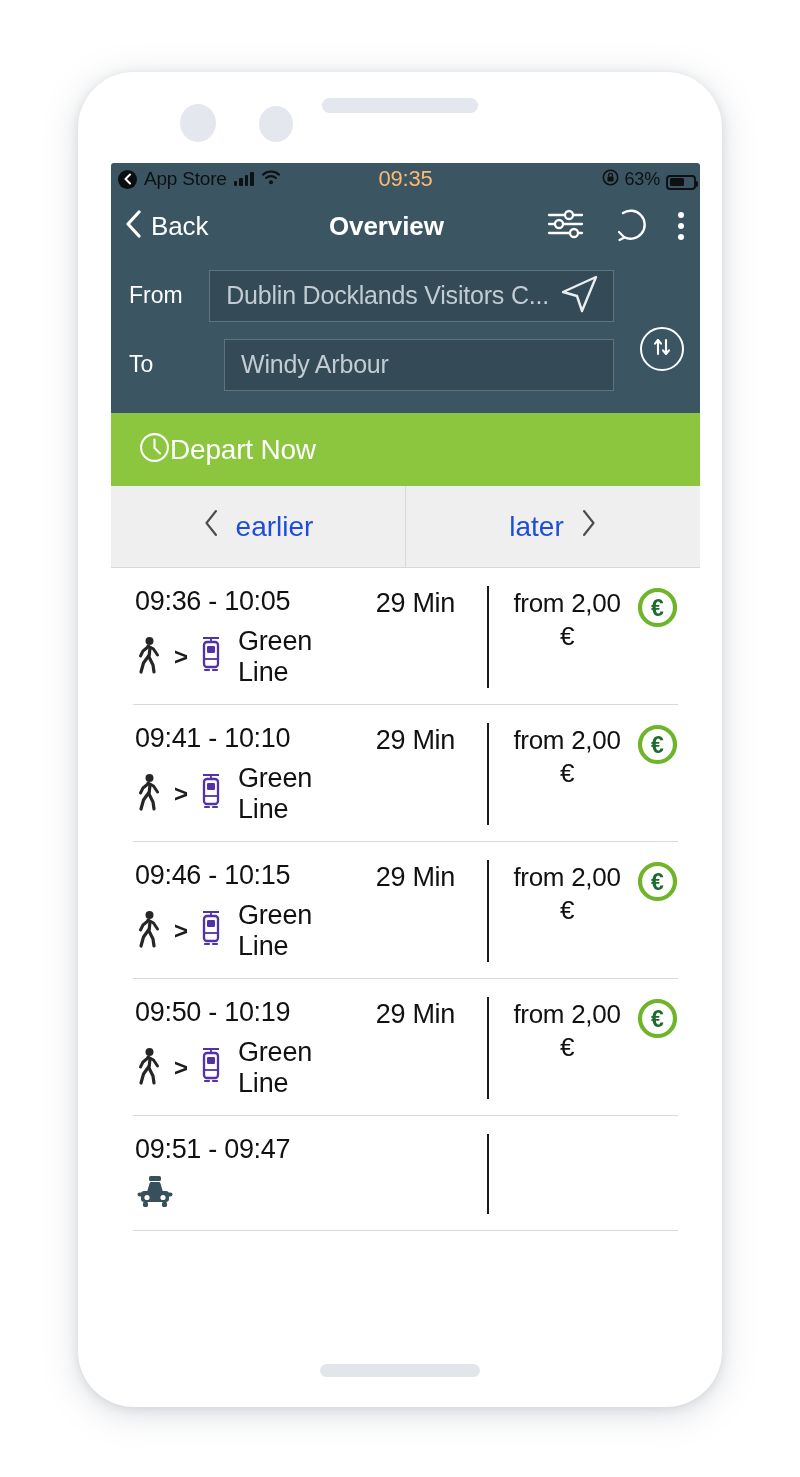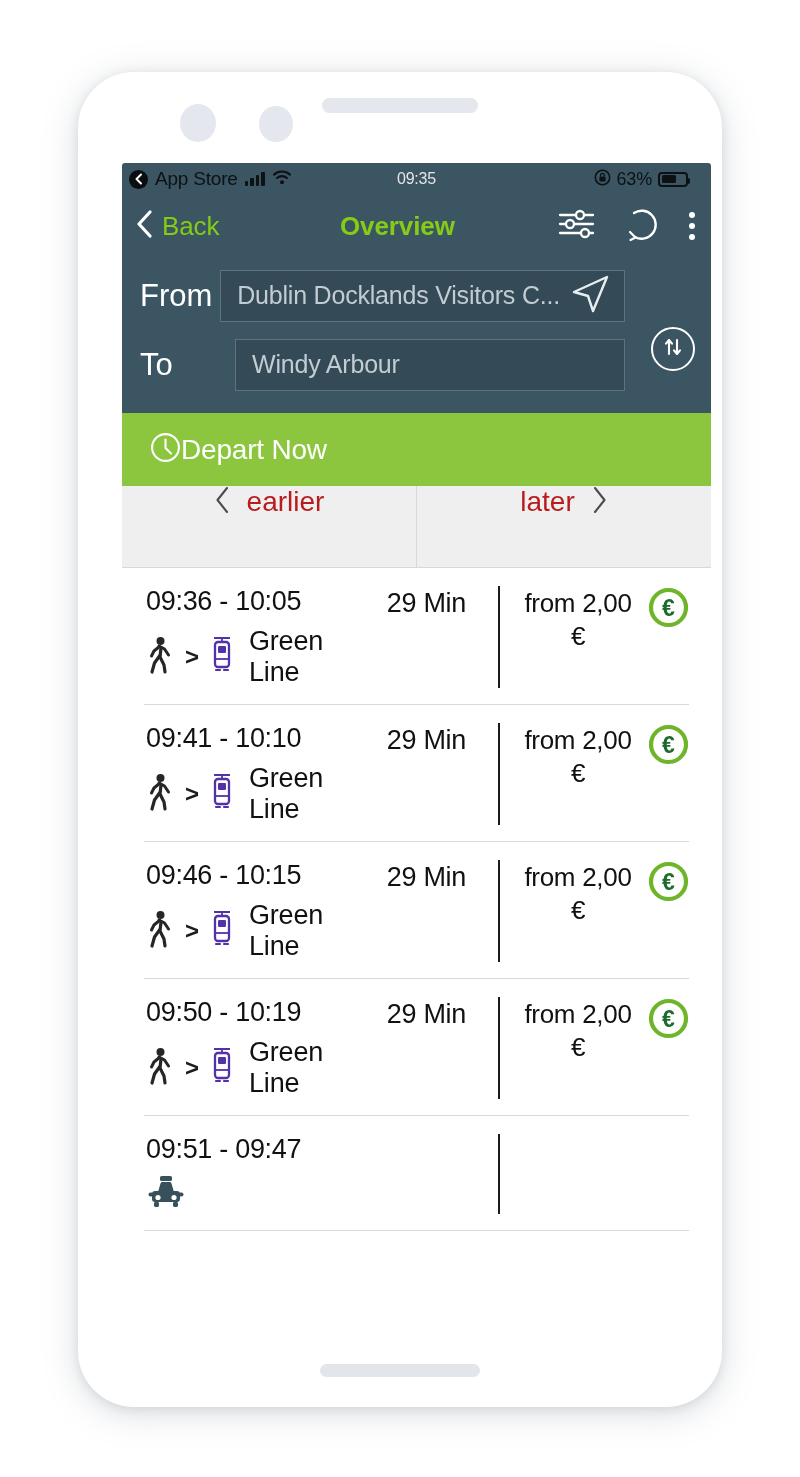--- a/index.html
+++ b/index.html
@@ -37,21 +37,21 @@
   }
   #home-indicator {
     position: absolute; left: 320px; top: 1364px;
     width: 160px; height: 13px; border-radius: 7px;
     background: #e2e5ea;
   }
 
   
   #screen {
     position: absolute;
-    left: 122px; top: 163px;
+    left: 111px; top: 163px;
     width: 589px; height: 1175px;
     background: #ffffff;
     overflow: hidden;
     border-radius: 3px;
   }
 
   
   #status-bar {
     position: relative;
     height: 32px;
@@ -67,44 +67,44 @@
   .sb-back-pill svg { display: block; }
   #sb-app-name { font-size: 19px; color: #0d1114; letter-spacing: -0.2px; }
   .sb-signal { display: flex; align-items: flex-end; gap: 2px; height: 14px; }
   .sb-signal i { width: 3.5px; background: #0d1114; border-radius: 1px; display:block;}
   .sb-signal i:nth-child(1){height:5px}
   .sb-signal i:nth-child(2){height:8px}
   .sb-signal i:nth-child(3){height:11px}
   .sb-signal i:nth-child(4){height:14px}
   #sb-time {
     position: absolute; left: 0; right: 0; text-align: center;
-    font-size: 16px; color: #e5e5e5; letter-spacing: -0.2px;
+    font-size: 22px; color: #fdba74; letter-spacing: -0.2px;
   }
   .sb-right {
-    margin-left: auto; display: flex; align-items: center; gap: 6px;
-    padding-right: 23px;
+    margin-left: auto; display: flex; align-items: flex-end; gap: 6px;
+    padding-right: 4px;
   }
   #sb-battery-pct { font-size: 18px; color: #0d1114; letter-spacing: -0.2px; }
   .sb-batt {
     width: 30px; height: 15px; border: 2px solid #0d1114; border-radius: 4px;
     position: relative; padding: 1.5px;
   }
   .sb-batt::after {
     content:""; position:absolute; right:-4px; top:4px;
     width:2.5px; height:6px; background:#0d1114; border-radius:0 2px 2px 0;
   }
   .sb-batt i { display:block; height:100%; width:63%; background:#0d1114; border-radius:1.5px; }
 
   
   #nav-bar {
     background: #3b5562;
     height: 62px;
     display: flex; align-items: center;
     padding: 0 16px 0 14px;
-    color: #84cc16;
+    color: #ffffff;
     position: relative;
   }
   #back-button { display: flex; align-items: center; gap: 9px; cursor: pointer; }
   #back-label { font-size: 26px; letter-spacing: -0.1px; }
   #nav-title {
     font-size: 26px; font-weight: bold; letter-spacing: -0.1px;
     position: absolute; left: 218px;
   }
   .nav-icons { margin-left: auto; display: flex; align-items: center; gap: 30px; }
   .dots-vert { display:flex; flex-direction:column; gap:5px; cursor:pointer; }
@@ -112,21 +112,21 @@
 
   
   #route-panel {
     background: #3b5562;
     padding: 4px 0 14px 0;
     position: relative;
   }
   .field-row { display: flex; align-items: center; height: 69px; }
   .field-label {
     width: 113px; padding-left: 18px;
-    color: #ffffff; font-size: 31px;
+    color: #ffffff; font-size: 23px;
   }
   .field-box {
     flex: 1; height: 52px;
     background: #344b57;
     border: 1.5px solid #5d737e;
     display: flex; align-items: center;
     padding: 0 12px 0 16px;
     margin-right: 86px;
     cursor: text;
   }
@@ -153,22 +153,22 @@
   }
   #depart-label { color: #ffffff; font-size: 28px; letter-spacing: -0.2px; }
 
   
   #nav-time-bar {
     display: flex; height: 82px;
     background: #efefef;
     border-bottom: 1px solid #d8d8d8;
   }
   #btn-earlier, #btn-later {
-    flex: 1; display: flex; align-items: flex-start; justify-content: center;
-    gap: 16px; cursor: pointer; font-size: 28px; color: #b91c1c;
+    flex: 1; display: flex; align-items: center; justify-content: center;
+    gap: 16px; cursor: pointer; font-size: 28px; color: #1d4ed8;
   }
   #btn-earlier { border-right: 1px solid #d8d8d8; }
 
   
   #results { background: #ffffff; }
   .result-row {
     display: flex; align-items: stretch;
     padding: 18px 0 16px 0;
     margin: 0 22px;
     border-bottom: 1px solid #d9d9d9;

